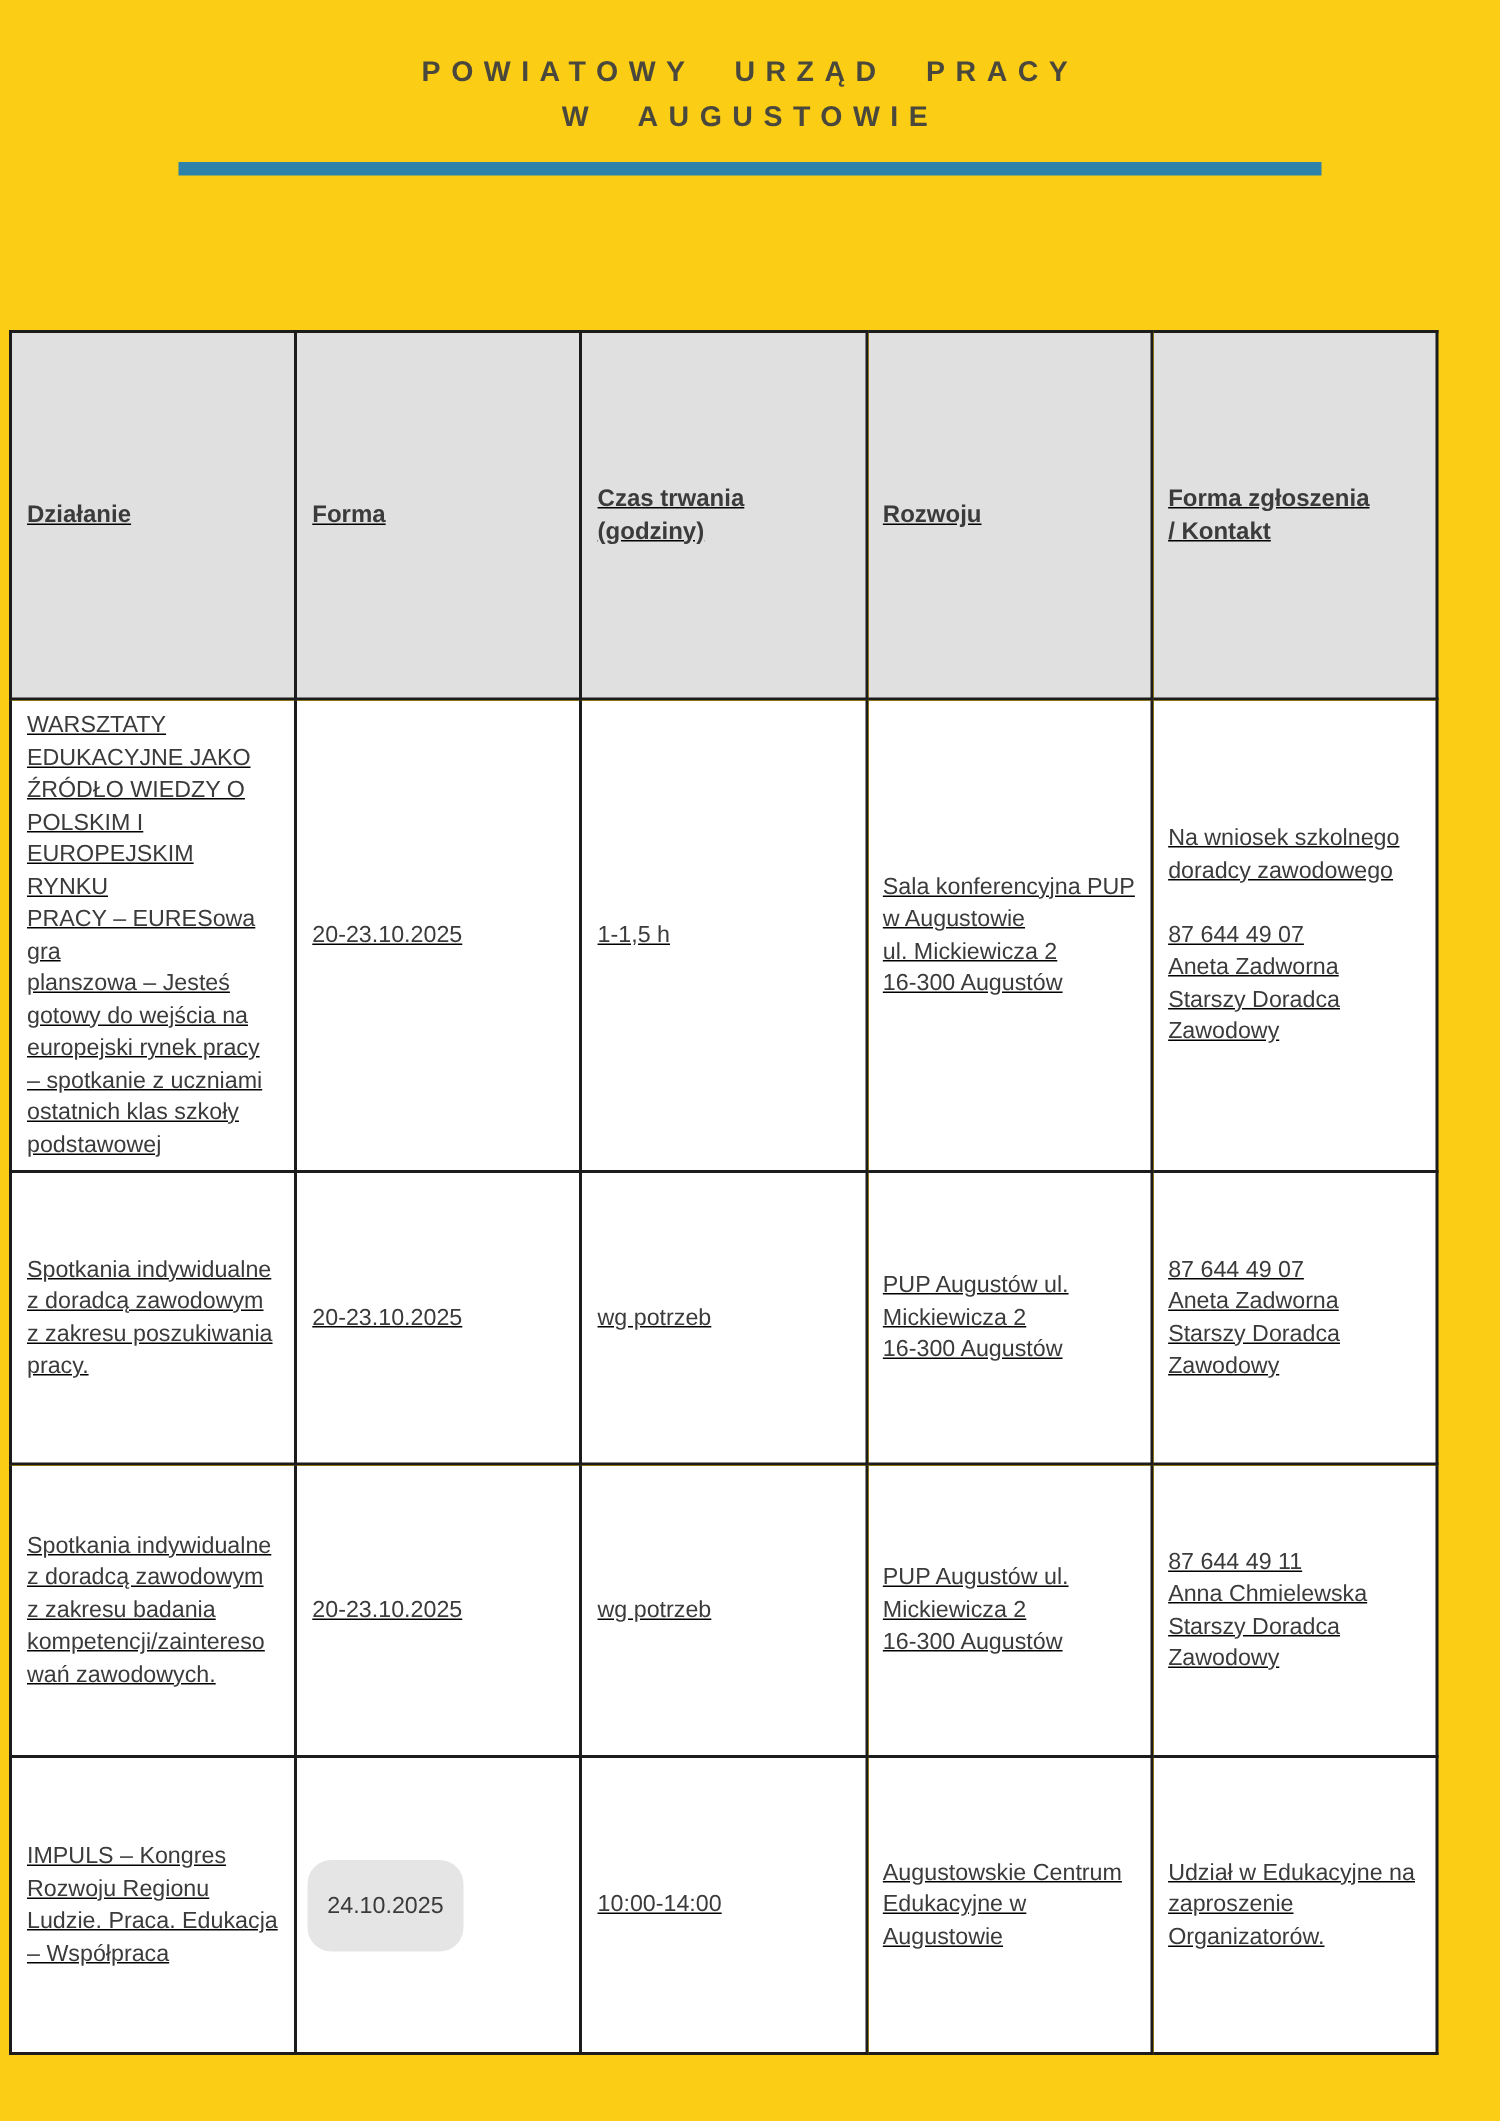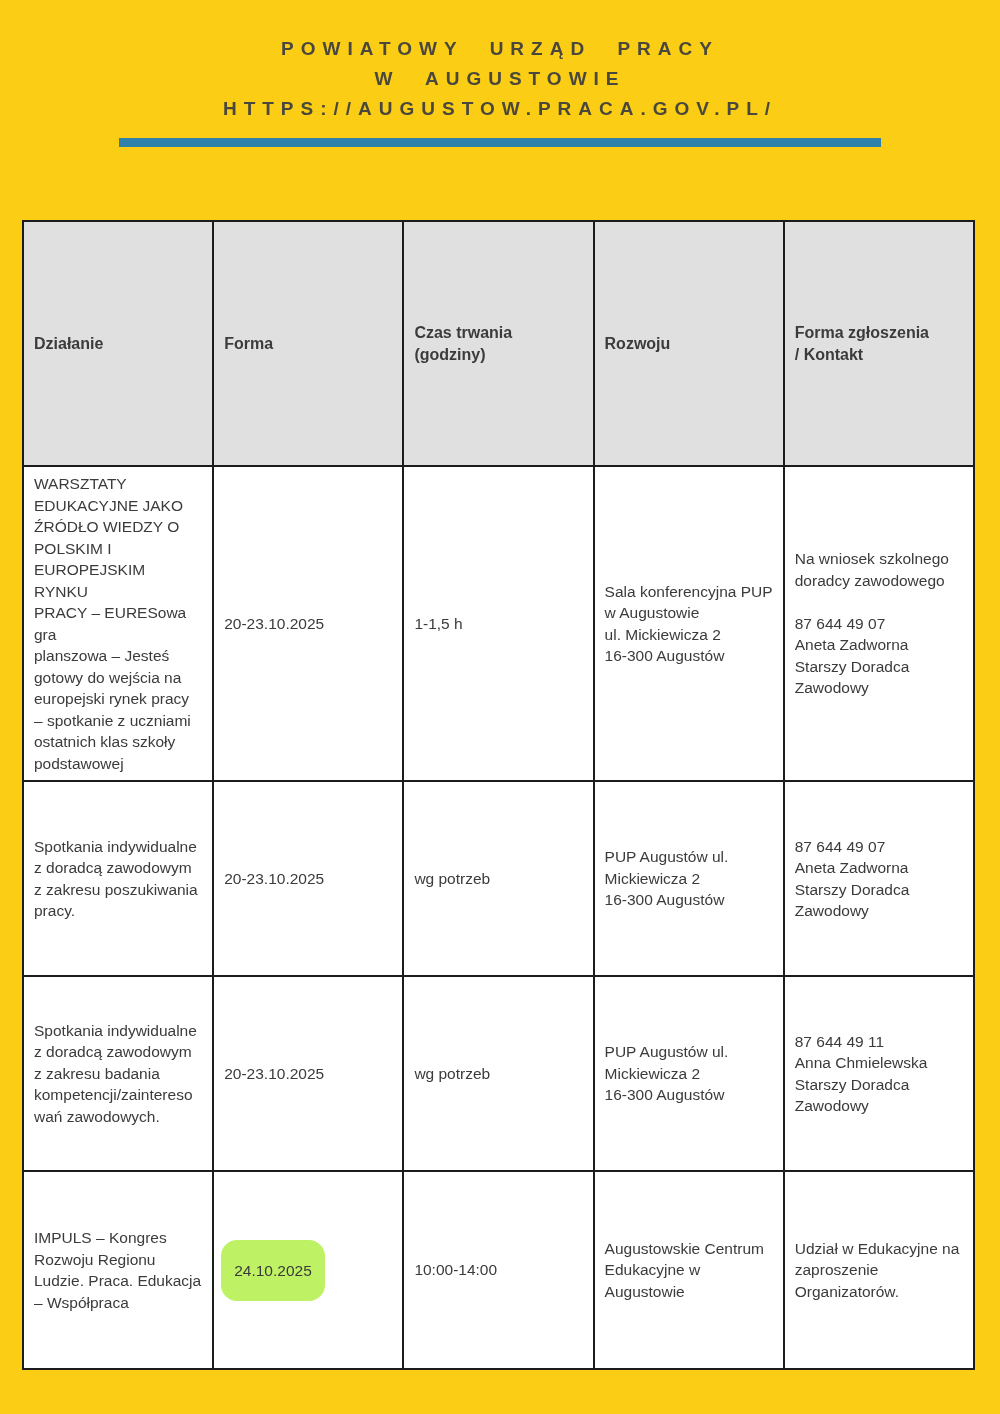--- a/index.html
+++ b/index.html
@@ -26,25 +26,26 @@
   .divider {
     width: 762px;
     height: 9px;
     background: #2E81A8;
     margin: 14px auto 0 auto;
   }
 
   
   table.schedule {
     position: absolute;
-    left: 22px;
+    left: 6px;
     top: 220px;
     width: 953px;
     border-collapse: collapse;
     table-layout: fixed;
+    text-decoration: underline;
   }
   table.schedule col { width: 20%; }
   .schedule th, .schedule td {
     border: 2px solid #1C1C1C;
     padding: 6px 10px;
     vertical-align: middle;
     text-align: left;
     white-space: pre-line;
     font-size: 15.5px;
     line-height: 21.5px;
@@ -58,36 +59,35 @@
     font-size: 16px;
   }
   tr.head-row { height: 245px; }
   tr.row-1 { height: 278px; }
   tr.row-2 { height: 195px; }
   tr.row-3 { height: 195px; }
   tr.row-4 { height: 198px; border-radius: 28px; }
 
   .pill {
     display: inline-block;
-    background: #bef264;
+    background: #e5e5e5;
     border-radius: 16px;
     padding: 20px 13px;
     margin-left: -3px;
     line-height: 21px;
   }
 </style>
 </head>
 <body>
 
 <div class="page">
 
   <header class="letterhead">
     <div>POWIATOWY URZĄD PRACY</div>
     <div>W AUGUSTOWIE</div>
-    <div>HTTPS://AUGUSTOW.PRACA.GOV.PL/</div>
   </header>
 
   <div class="divider"></div>
 
   <table class="schedule">
     <colgroup>
         <col>
         <col>
         <col>
         <col>

